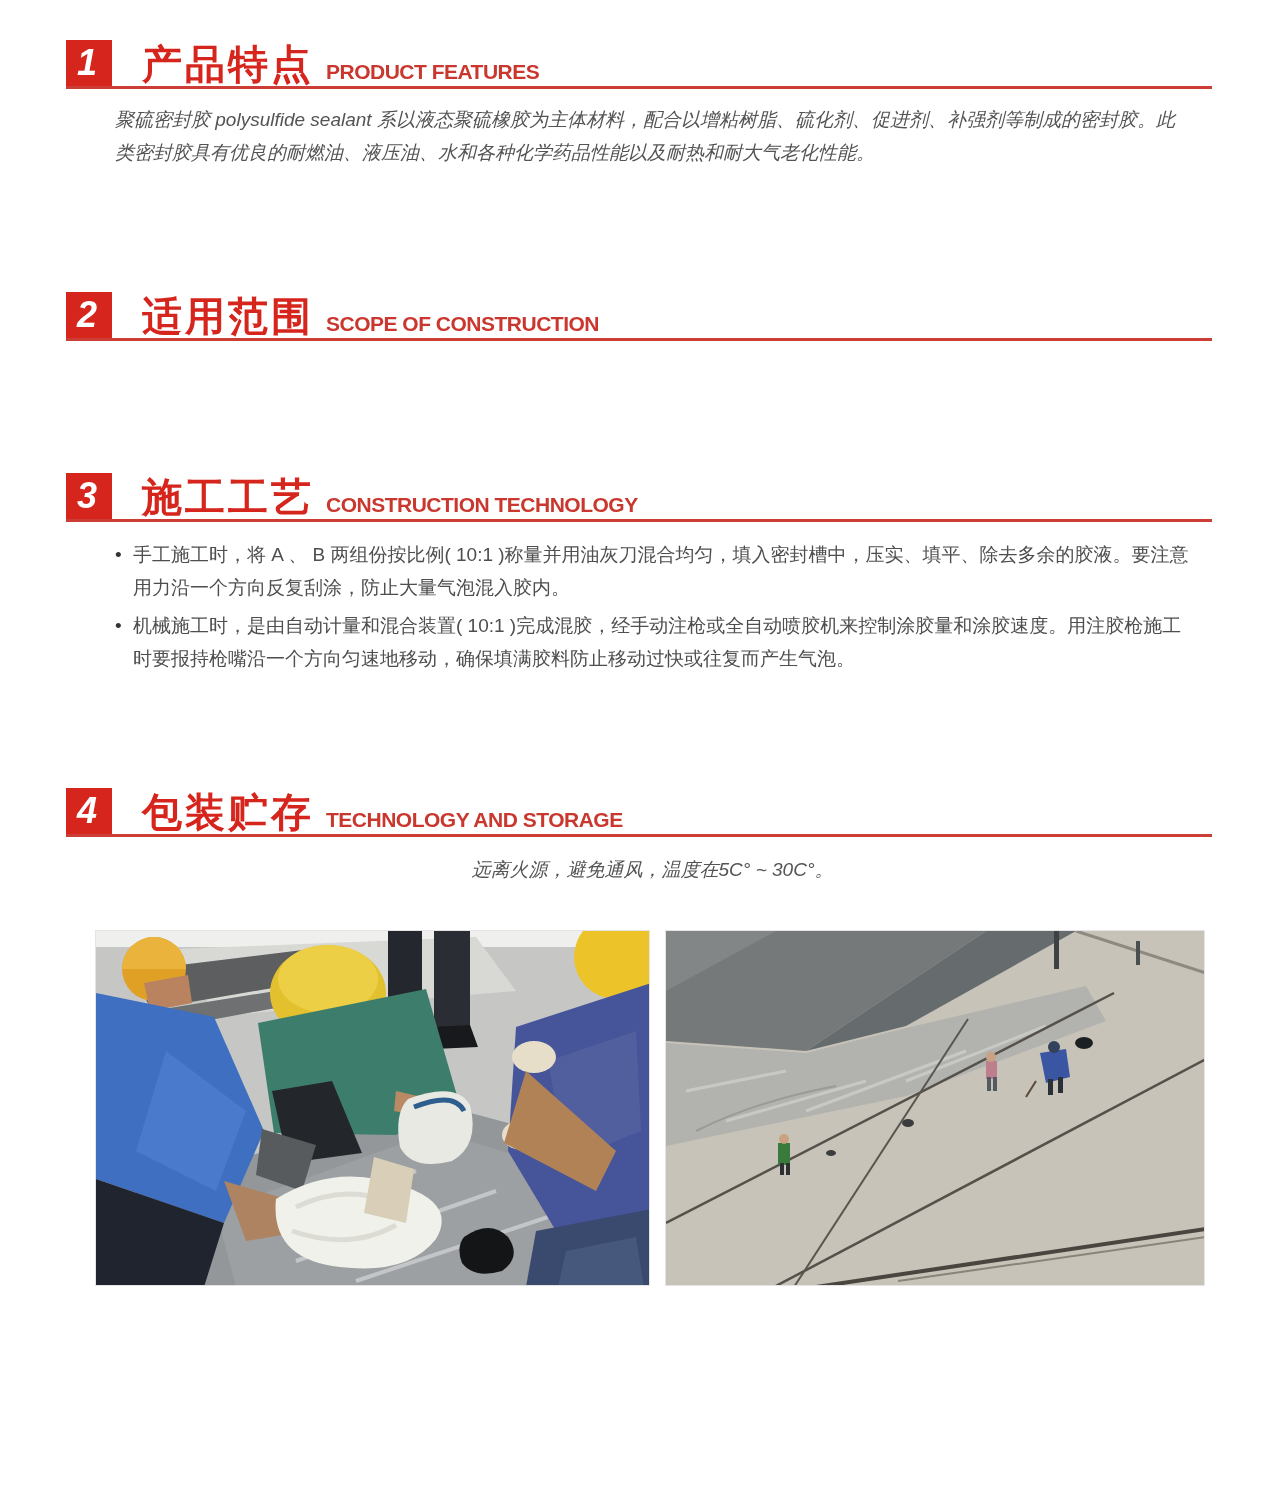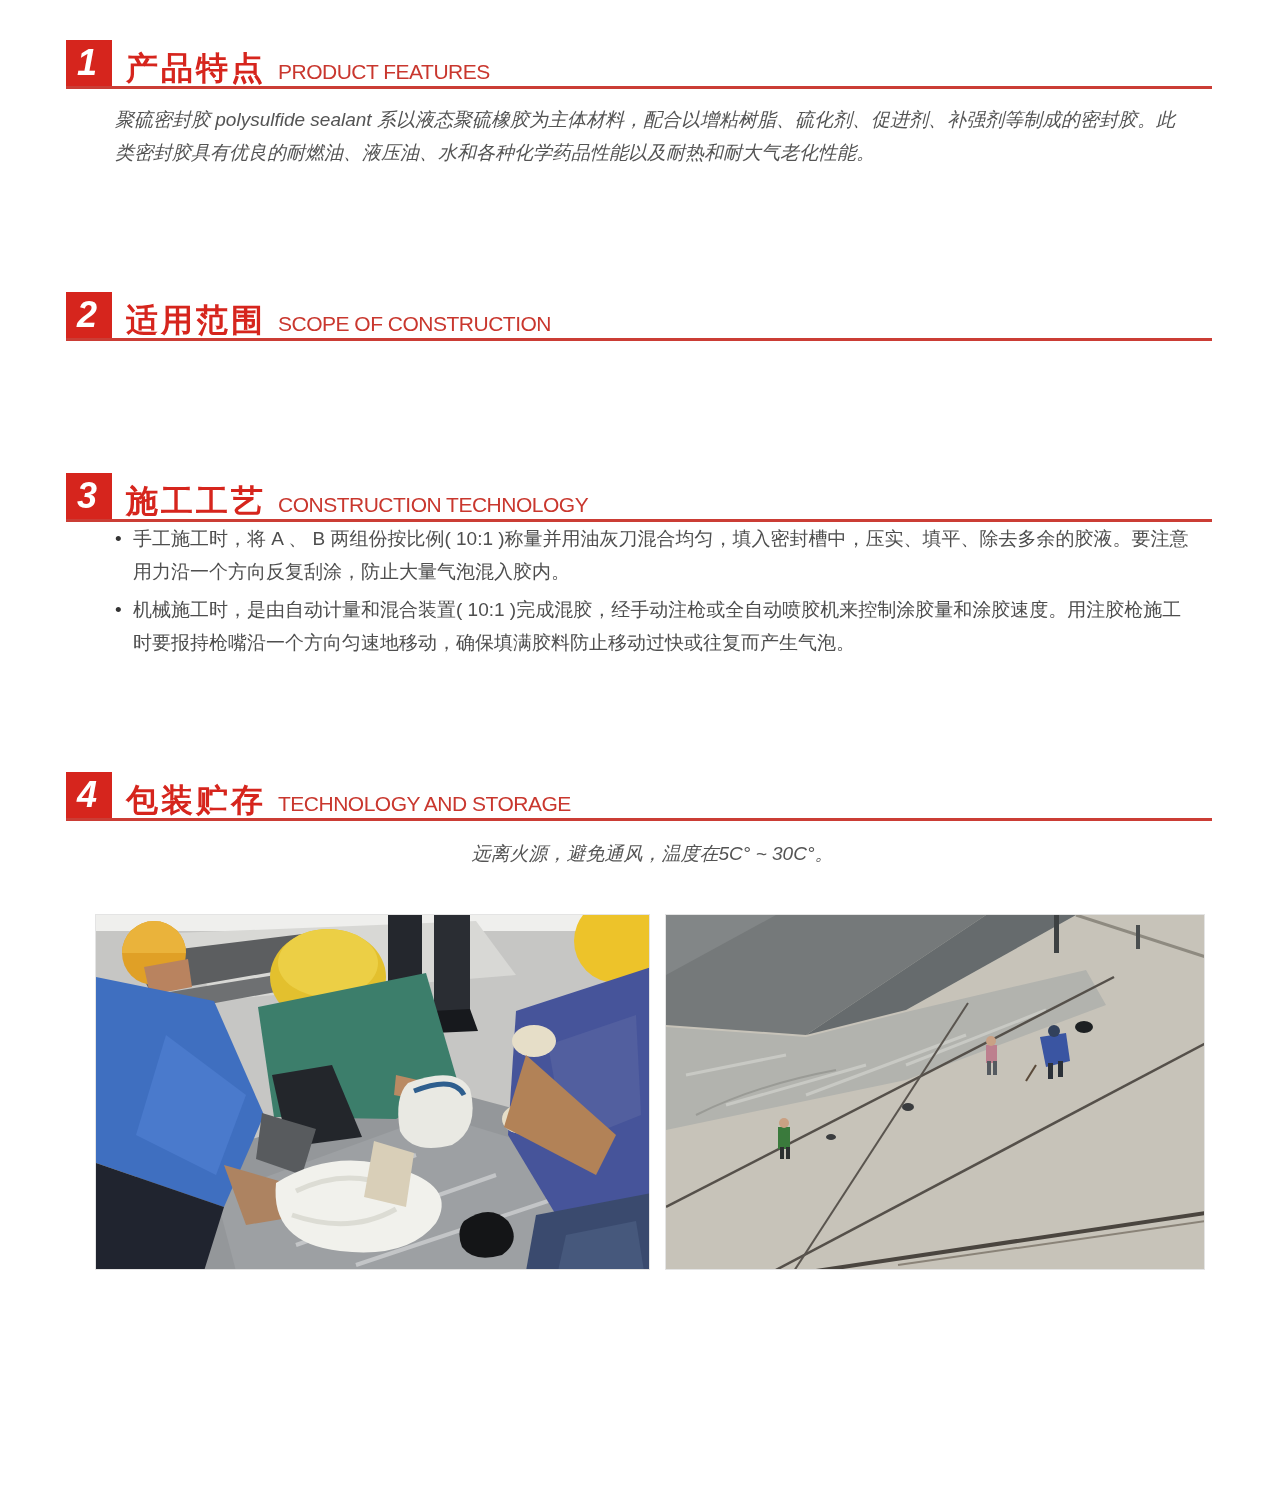--- a/index.html
+++ b/index.html
@@ -20,25 +20,25 @@
   .badge {
     width:46px; height:46px; background:#d6251d;
     display:flex; align-items:center; justify-content:center;
     flex:0 0 auto;
   }
   .badge span {
     color:#ffffff; font-size:36px; font-weight:bold; font-style:italic;
     line-height:1; padding-right:4px;
   }
   .title-zh {
-    color:#d6251d; font-size:32px; font-weight:bold; line-height:1;
-    letter-spacing:3px; margin-left:14px; padding-bottom:2px;
+    color:#d6251d; font-size:40px; font-weight:bold; line-height:1;
+    letter-spacing:3px; margin-left:30px; padding-bottom:2px;
   }
   .title-en {
-    color:#c9372e; font-size:21px; font-weight:normal; line-height:1;
+    color:#c9372e; font-size:21px; font-weight:bold; line-height:1;
     letter-spacing:-0.5px; margin-left:12px; padding-bottom:4px;
   }
 
   
   .sec-body { margin:14px 90px 0 115px; }
   .para { font-size:19px; line-height:1.75; color:#545454;font-style:italic; }
   .lead  { font-size:19.5px; line-height:1.75; font-weight:bold; color:#303030; }
   ul.plain { list-style:none; margin-top:14px; }
   ul.plain li { font-size:19px; line-height:1.7; color:#4e4e4e; margin-top:8px; }
   ul.plain li:first-child { margin-top:0; }
@@ -51,21 +51,21 @@
   ul.bullets li::before {
     content:"•"; position:absolute; left:-18px; top:0;
     color:#333333; font-size:19px;
   }
 
   .sec-1 { margin-top:0; }
   .sec-2 { margin-top:122px; }
   .sec-3 { margin-top:132px; }
   .sec-4 { margin-top:112px; }
   .sec-2 .sec-body { margin-top:18px; }
-  .sec-3 .sec-body { margin-top:0; }
+  .sec-3 .sec-body { margin-top:16px; }
   .sec-4 .sec-body { margin-top:16px;text-align:center; }
 
   
   .photo-row {
     margin:44px 0 0 95px; display:flex; gap:15px;
   }
   .photo {
     border:1px solid #e4e4e4; background:#c8c8c6; overflow:hidden;
   }
   .photo svg { display:block; }

